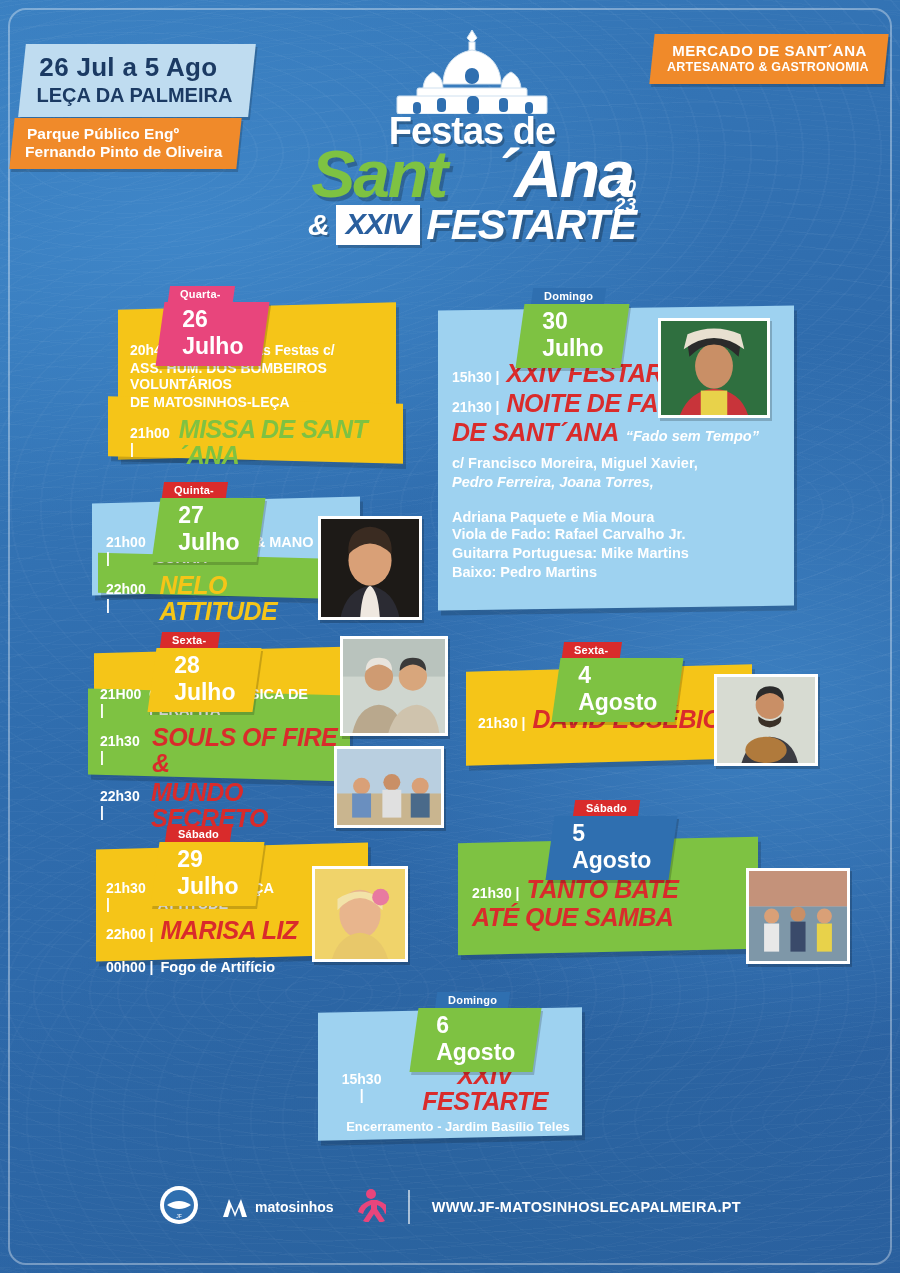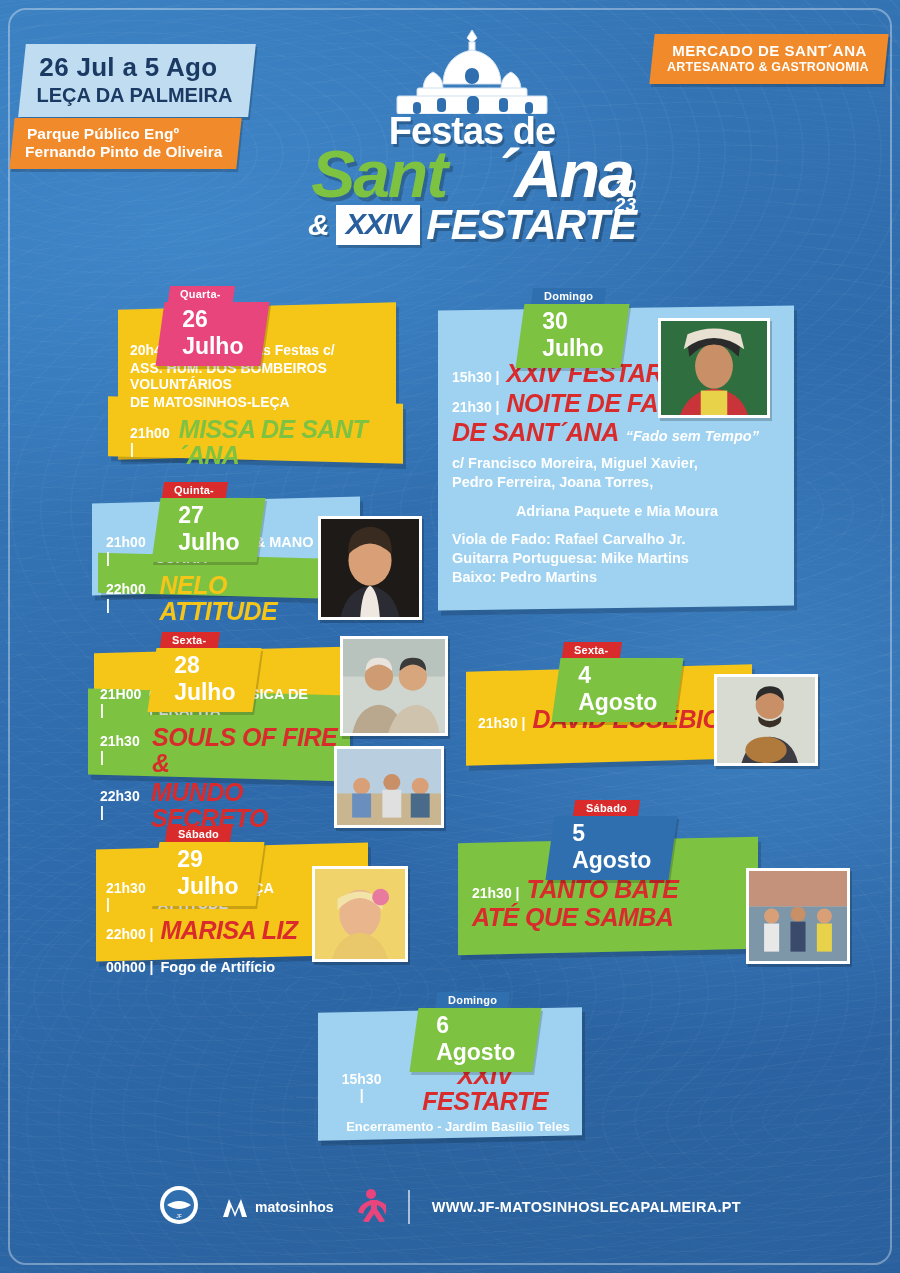--- a/index.html
+++ b/index.html
@@ -338,22 +338,22 @@
       <div class="ln" style="margin-top:4px;">
         <span class="t">21h30 |</span>
         <span class="big" style="color:#d92b2b;">NOITE DE FADOS</span>
       </div>
       <div class="ln">
         <span class="big" style="color:#d92b2b;">DE SANT´ANA</span>
         <span class="mid" style="color:#fff; font-style:italic;">“Fado sem Tempo”</span>
       </div>
       <div style="margin-top:10px; color:#fff;">
         <div class="mid" style="margin-bottom:3px;">c/ Francisco Moreira, Miguel Xavier,</div>
-        <div class="mid" style="margin-bottom:13px;">Pedro Ferreira, Joana Torres,</div>
-        <div class="mid" style="margin-bottom:12px;text-align:center;">Adriana Paquete e Mia Moura</div>
+        <div class="mid" style="margin-bottom:19px;font-style:italic;">Pedro Ferreira, Joana Torres,</div>
+        <div class="mid" style="margin-bottom:1px;">Adriana Paquete e Mia Moura</div>
         <div class="mid" style="margin-bottom:3px;">Viola de Fado: Rafael Carvalho Jr.</div>
         <div class="mid" style="margin-bottom:3px;">Guitarra Portuguesa: Mike Martins</div>
         <div class="mid" style="margin-bottom:3px;">Baixo: Pedro Martins</div>
       </div>
     </div>
     <div class="photo" style="left:658px; top:318px; width:112px; height:100px;">
       <svg class="ph" viewBox="0 0 112 100" preserveAspectRatio="none">
         <rect width="112" height="100" fill="#2f6f3f"></rect>
         <ellipse cx="56" cy="48" rx="20" ry="24" fill="#c98f66"></ellipse>
         <path d="M30 38 q26-26 52 0 l2-14 q-28-18 -56 0z" fill="#2b2b2b"></path>

